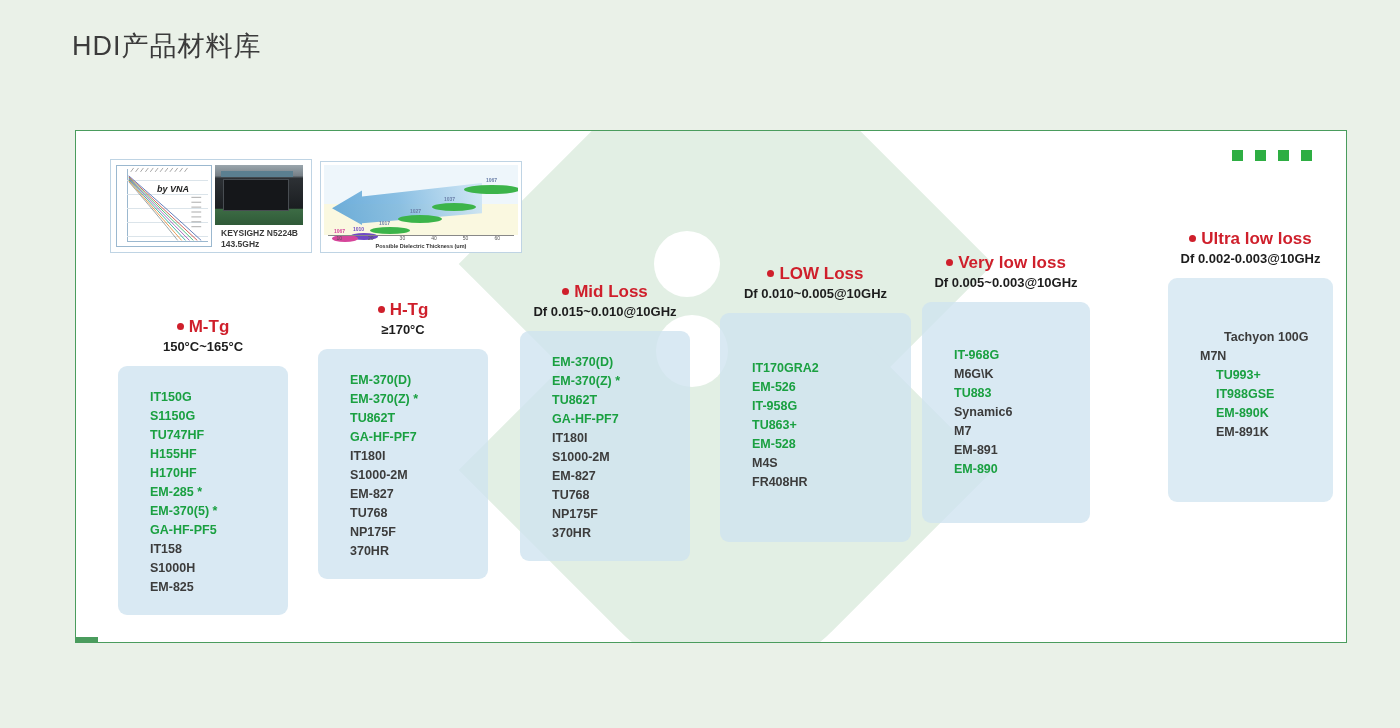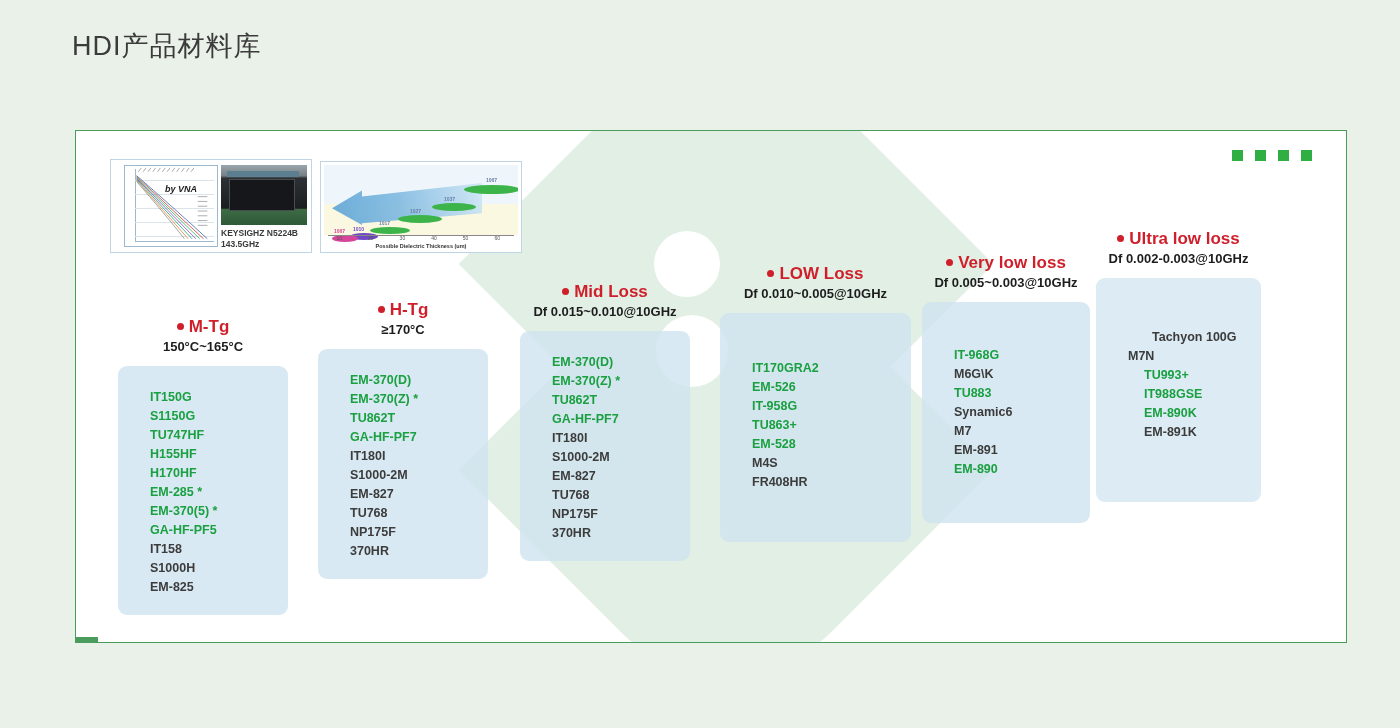--- a/index.html
+++ b/index.html
@@ -69,21 +69,21 @@
   }
 
   
   .panel {
     position: absolute;
     background: #ffffff;
     border: 1px solid #bfd4e4;
   }
   .panel-vna { left: 34px; top: 28px; width: 202px; height: 94px; display:flex; }
   .vna-chart {
-    width: 96px; height: 82px; margin: 5px 3px 5px 13px;
+    width: 96px; height: 82px; margin: 5px 3px 5px 5px;
     border: 1px solid #9bb8cf;
     background: #ffffff;
     position: relative; overflow: hidden;
   }
   .vna-chart .gl { position:absolute; left:10px; right:3px; height:1px; background:#dbe4ea; }
   .vna-chart .axis-v { position:absolute; left:10px; top:3px; bottom:4px; width:1px; background:#9bb8cf; }
   .vna-chart .axis-h { position:absolute; left:10px; right:3px; bottom:4px; height:1px; background:#9bb8cf; }
   .vna-chart .lines { position:absolute; inset:0; }
   .vna-label {
     position: absolute; left: 40px; top: 18px;
@@ -355,21 +355,21 @@
       <div class="mat green">IT-968G</div>
       <div class="mat">M6G\K</div>
       <div class="mat green">TU883</div>
       <div class="mat">Synamic6</div>
       <div class="mat">M7</div>
       <div class="mat">EM-891</div>
       <div class="mat green">EM-890</div>
     </div>
   </div>
 
-  <div class="col" style="left:1020px; top:97px; width:165px;">
+  <div class="col" style="left:1092px; top:97px; width:165px;">
     <div class="col-head">
       <div class="col-title">
         <span class="bullet"></span>
         <span>Ultra low loss</span>
       </div>
       <div class="col-sub">Df 0.002-0.003@10GHz</div>
     </div>
     <div class="col-box" style="padding-top:50px; padding-bottom:60px; background:rgba(214,231,242,0.85);">
       <div class="mat" style="padding-left:56px">Tachyon 100G</div>
       <div class="mat" style="">M7N</div>

